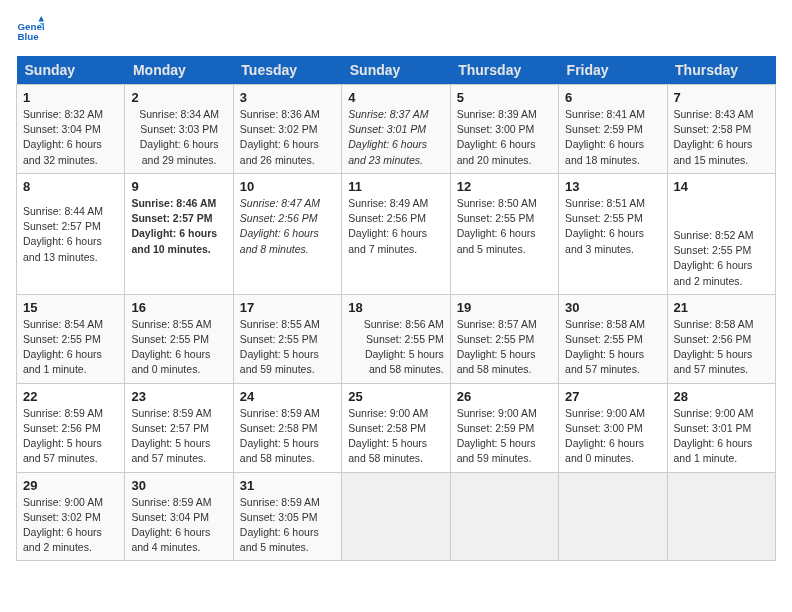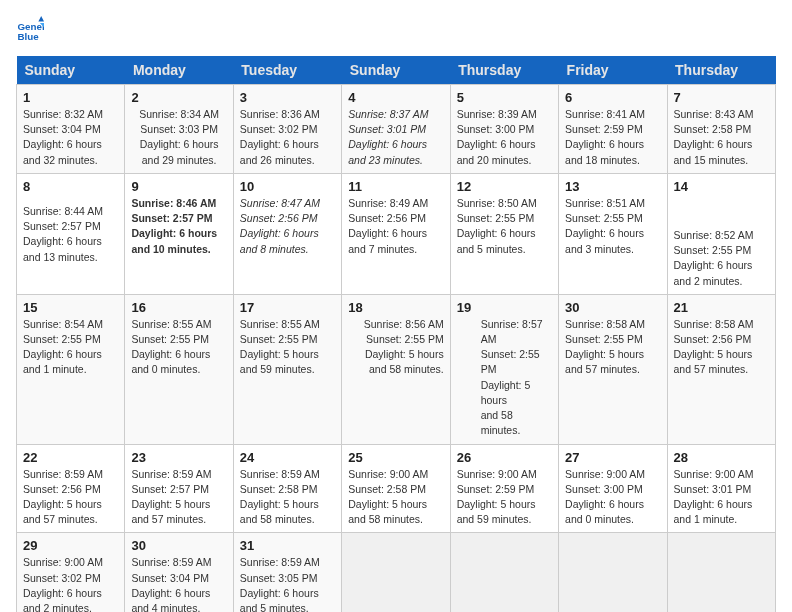--- a/index.html
+++ b/index.html
@@ -237,21 +237,21 @@
         </td>
         <td>
           <span class="day-num">18</span>
           <div class="day-info" style="white-space: pre-line; text-align: right;">Sunrise: 8:56 AM
 Sunset: 2:55 PM
 Daylight: 5 hours
 and 58 minutes.</div>
         </td>
         <td>
           <span class="day-num">19</span>
-          <div class="day-info" style="white-space: pre-line; margin-left: 24px;">Sunrise: 8:57 AM
+          <div class="day-info" style="white-space: pre-line;">Sunrise: 8:57 AM
 Sunset: 2:55 PM
 Daylight: 5 hours
 and 58 minutes.</div>
         </td>
         <td>
           <span class="day-num">30</span>
           <div class="day-info" style="white-space: pre-line;">Sunrise: 8:58 AM
 Sunset: 2:55 PM
 Daylight: 5 hours
 and 57 minutes.</div>

